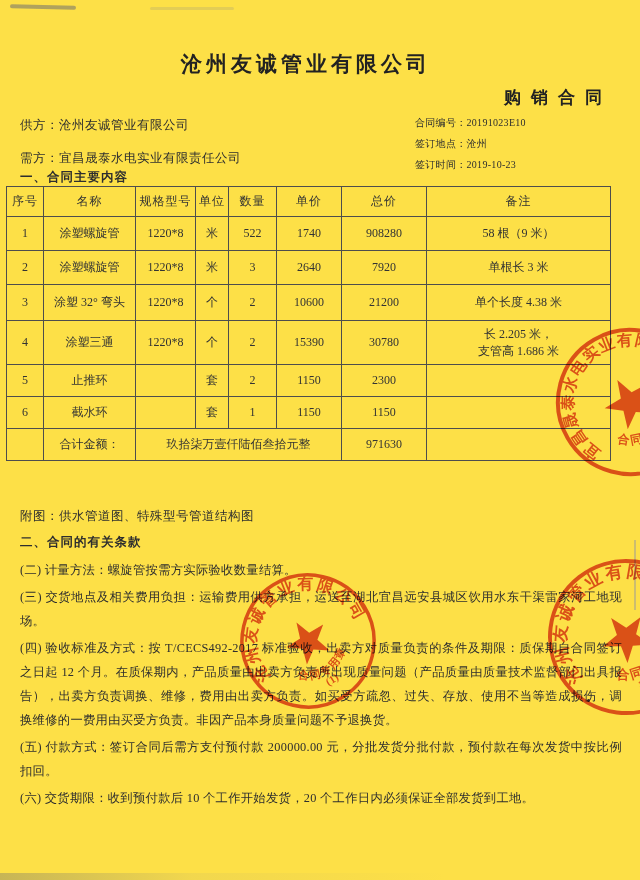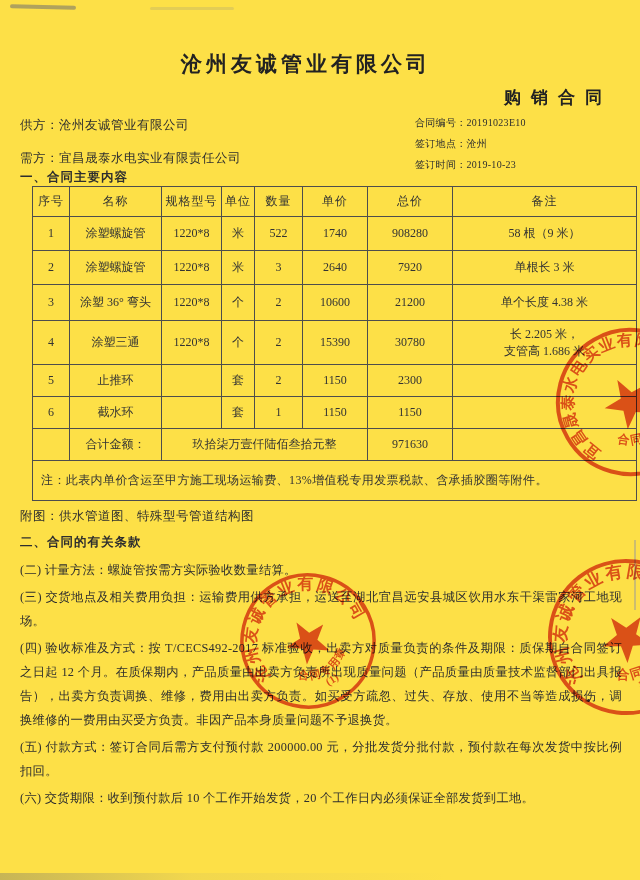--- a/index.html
+++ b/index.html
@@ -8,21 +8,21 @@
     font-family:"Liberation Serif","DejaVu Serif",serif;color:#2e2e2e;
     overflow:hidden;margin:0 auto;
   }
   .abs{position:absolute;}
   .company-title{top:50px;left:0;right:28px;text-align:center;font-size:21px;font-weight:bold;letter-spacing:4px;color:#222;}
   .doc-title{top:86px;left:0;right:28px;text-align:right;font-size:17px;font-weight:bold;letter-spacing:10px;color:#222;}
   .party{left:20px;font-size:12.5px;letter-spacing:.5px;}
   .meta{left:415px;top:112px;font-size:10px;line-height:21px;letter-spacing:.3px;}
   .sec-head{left:20px;font-size:12.5px;font-weight:bold;letter-spacing:1px;}
   table.items{
-    position:absolute;left:32px;top:186px;width:604px;border-collapse:collapse;table-layout:fixed;
+    position:absolute;left:6px;top:186px;width:604px;border-collapse:collapse;table-layout:fixed;
   }
   table.items td{border:1px solid #4d4d4d;text-align:center;font-size:12px;padding:1px 2px;color:#333;}
   table.items tr.hdr td{font-size:12px;letter-spacing:1px;}
   table.items td.notecell{text-align:left;padding:4px 8px;font-size:12px;letter-spacing:.4px;}
   .rmk2{display:block;}
   .attach{left:20px;top:508px;font-size:12.5px;letter-spacing:.5px;}
   .clauses{left:20px;top:558px;width:602px;}
   .clauses p{margin:0 0 3px 0;font-size:12.3px;line-height:24px;letter-spacing:.3px;text-align:justify;}
   .stamp{position:absolute;mix-blend-mode:multiply;opacity:.82;}
   .stamp svg{overflow:visible;display:block;}
@@ -97,21 +97,21 @@
           <td>涂塑螺旋管</td>
           <td>1220*8</td>
           <td>米</td>
           <td>3</td>
           <td>2640</td>
           <td>7920</td>
           <td>单根长 3 米</td>
     </tr>
     <tr style="height:36px;">
       <td>3</td>
-          <td>涂塑 36° 弯头</td>
+          <td>涂塑 32° 弯头</td>
           <td>1220*8</td>
           <td>个</td>
           <td>2</td>
           <td>10600</td>
           <td>21200</td>
           <td>单个长度 4.38 米</td>
     </tr>
     <tr style="height:44px;">
       <td>4</td>
           <td>涂塑三通</td>
@@ -144,23 +144,20 @@
           <td>1150</td>
           <td>1150</td>
           <td></td>
     </tr>
     <tr style="height:32px;">
       <td></td>
       <td>合计金额：</td>
       <td colspan="4">玖拾柒万壹仟陆佰叁拾元整</td>
       <td>971630</td>
       <td></td>
-    </tr>
-    <tr style="height:40px;">
-      <td colspan="8" class="notecell">注：此表内单价含运至甲方施工现场运输费、13%增值税专用发票税款、含承插胶圈等附件。</td>
     </tr>
   </tbody>
     </table>
 
   <div class="abs attach">附图：供水管道图、特殊型号管道结构图</div>
 
   <div class="abs sec-head" style="top:534px;">二、合同的有关条款</div>
   <div class="abs clauses">
     <p><span>(二) </span><span>计量方法：螺旋管按需方实际验收数量结算。</span></p>
     <p><span>(三) </span><span>交货地点及相关费用负担：运输费用供方承担，运送至湖北宜昌远安县城区饮用水东干渠雷家河工地现场。</span></p>

